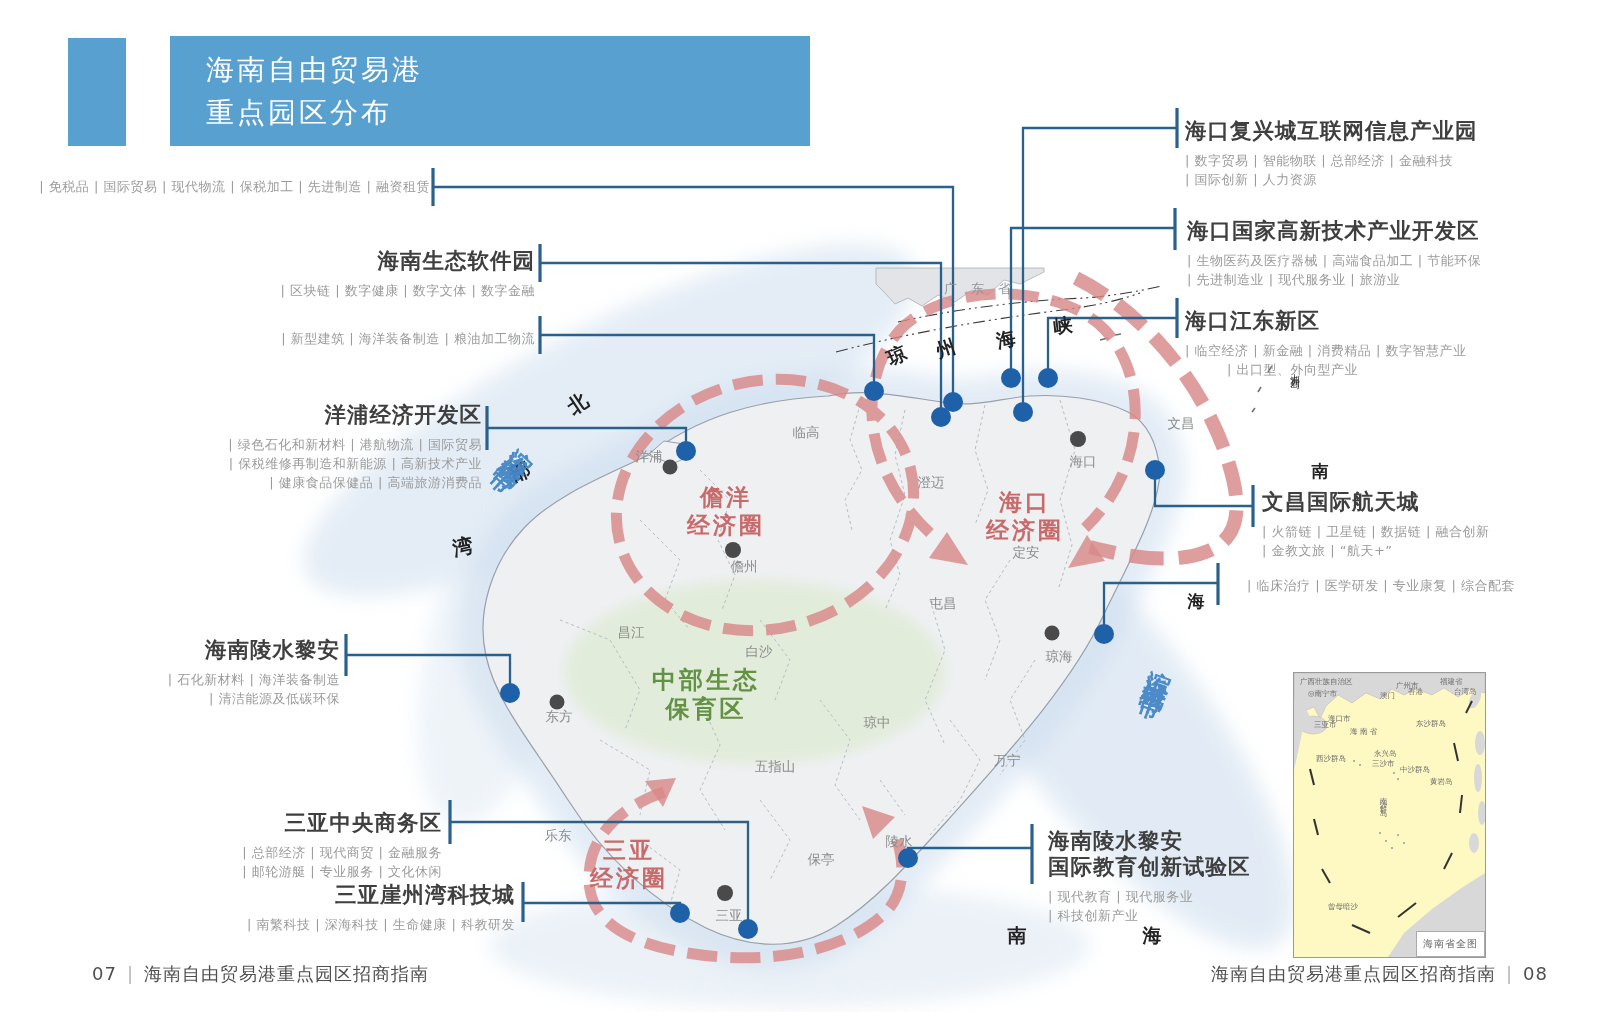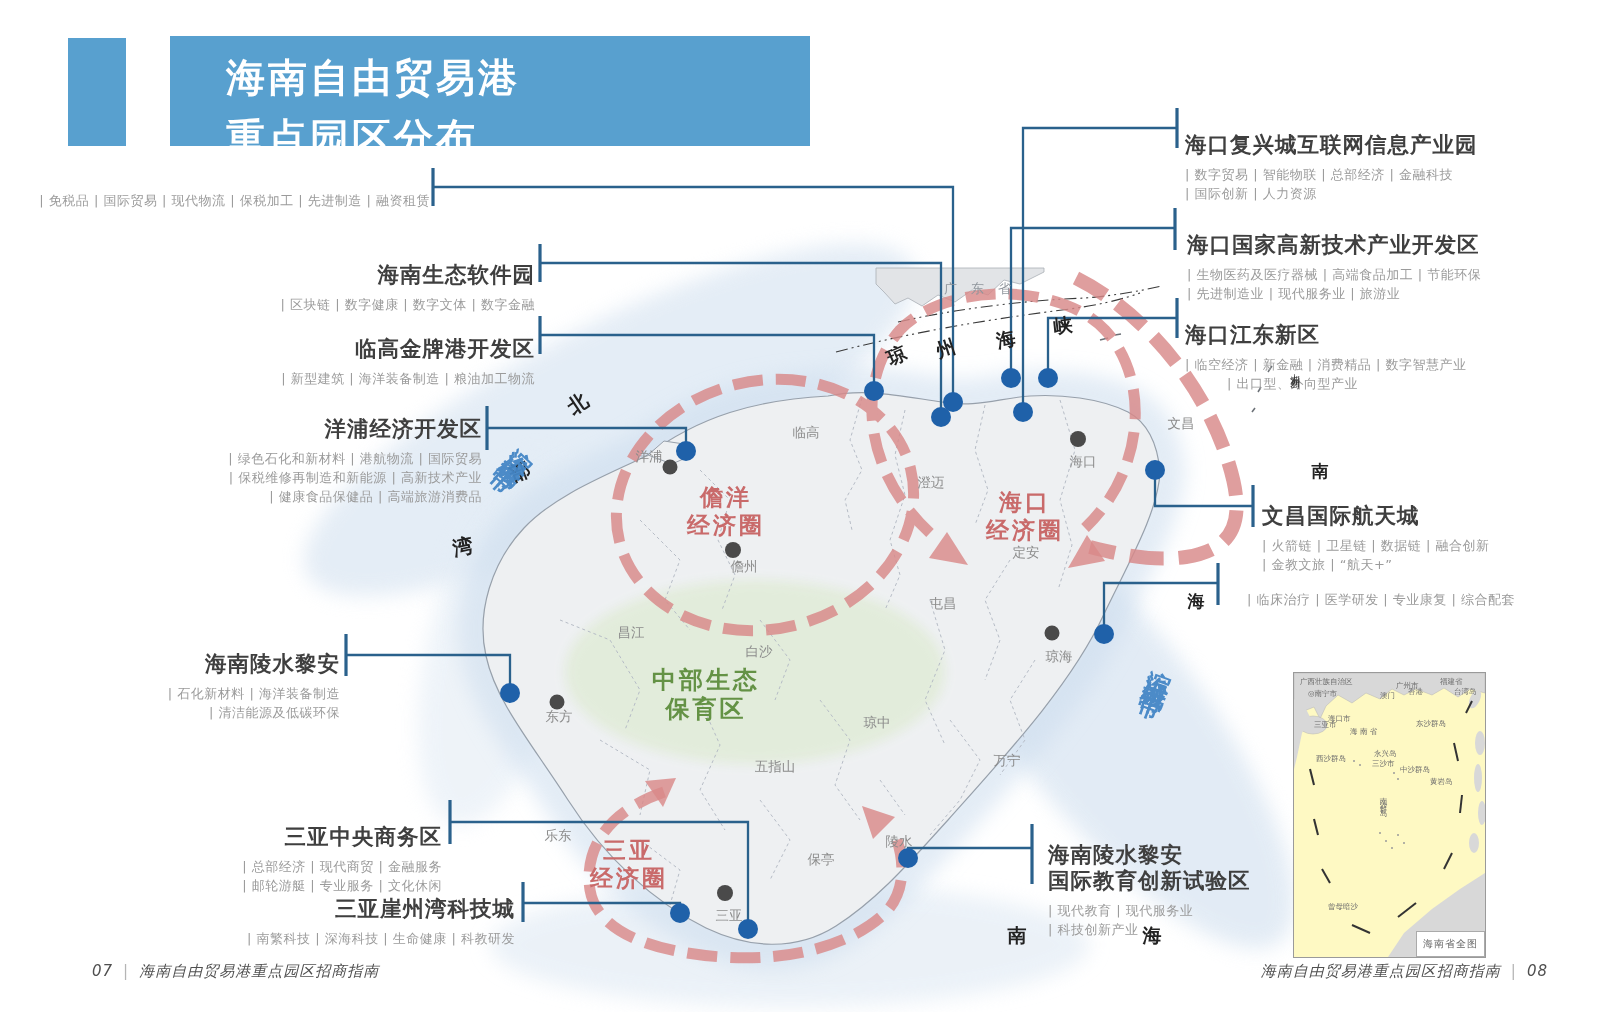--- a/index.html
+++ b/index.html
@@ -3,23 +3,23 @@
 <meta charset="utf-8">
 <style>
   html,body{margin:0;padding:0;background:#fff;}
   body{width:1610px;height:1012px;position:relative;overflow:hidden;
        font-family:"DejaVu Sans","Liberation Sans",sans-serif;}
   .abs{position:absolute;}
   
   .hdr-square{left:68px;top:38px;width:58px;height:108px;background:#58a0cf;}
   .hdr-banner{left:170px;top:36px;width:640px;height:110px;background:#58a0cf;color:#fff;
               padding:12px 0 0 36px;box-sizing:border-box;}
-  .hdr-line{font-size:39px;font-weight:700;letter-spacing:3px;line-height:1.55;margin-left:20px;}
-  
-  .park{position:absolute;white-space:nowrap;margin-top:14px;}
+  .hdr-line{font-size:28px;font-weight:400;letter-spacing:3px;line-height:1.55;}
+  
+  .park{position:absolute;white-space:nowrap;}
   .park.left{text-align:right;}
   .park-title{font-size:21.5px;font-weight:600;color:#3f3f3f;letter-spacing:1px;line-height:26px;}
   .park-tags{font-size:13px;color:#9b9b9b;letter-spacing:.5px;line-height:19px;}
   .park-tags.first{margin-top:7px;}
   .ind42{padding-left:42px;}
   
   .circle-label{position:absolute;text-align:center;color:#c96a6a;font-weight:700;
                 font-size:23px;letter-spacing:3px;line-height:28px;}
   .eco-label{position:absolute;text-align:center;color:#649245;font-weight:700;
              font-size:24px;letter-spacing:3px;line-height:29px;}
@@ -30,21 +30,21 @@
   .belt{position:absolute;writing-mode:vertical-rl;font-weight:700;color:#4486c6;
         font-size:25px;letter-spacing:6px;opacity:.95;}
   .vert-small{position:absolute;writing-mode:vertical-rl;}
   
   .inset{left:1293px;top:672px;width:193px;height:286px;background:#fef9c3;border:1px solid #9a9a9a;box-sizing:border-box;}
   .inset-label{position:absolute;font-size:7.5px;color:#6d6d6d;white-space:nowrap;transform:translate(0,-50%);}
   .inset-title-box{position:absolute;right:0;bottom:0;width:69px;height:26px;background:#fff;border:1px solid #aaa;
                    box-sizing:border-box;display:flex;align-items:center;justify-content:center;
                    font-size:10px;color:#666;letter-spacing:1px;}
   
-  .footer{position:absolute;top:962px;font-size:15px;color:#4f4f4f;letter-spacing:1px;font-style:italic;}
+  .footer{position:absolute;top:962px;font-size:18px;color:#4f4f4f;letter-spacing:1px;}
   .footer .bar{color:#b5b5b5;margin:0 10px;}
 </style>
 </head>
 <body>
 
 <svg class="abs" style="left:0;top:0" width="1610" height="1012" viewBox="0 0 1610 1012">
   <defs>
     <filter id="soft" x="-50%" y="-50%" width="200%" height="200%">
         <feGaussianBlur stdDeviation="10"></feGaussianBlur>
       </filter>
@@ -189,21 +189,20 @@
 </div>
 
 <div class="park left" style="right:1180px;top:170px">
   <div class="park-tags first">|  免税品  |  国际贸易  |  现代物流  |  保税加工  |  先进制造  |  融资租赁</div>
 </div>
 <div class="park left" style="right:1075px;top:248px">
   <div class="park-title">海南生态软件园</div>
   <div class="park-tags first">|  区块链  |  数字健康  |  数字文体  |  数字金融</div>
 </div>
 <div class="park left" style="right:1075px;top:322px">
-  <div class="park-title">临高金牌港开发区</div>
   <div class="park-tags first">|  新型建筑  |  海洋装备制造  |  粮油加工物流</div>
 </div>
 <div class="park left" style="right:1128px;top:402px">
   <div class="park-title">洋浦经济开发区</div>
   <div class="park-tags first">|  绿色石化和新材料  |  港航物流  |  国际贸易</div>
   <div class="park-tags">|  保税维修再制造和新能源  |  高新技术产业</div>
   <div class="park-tags">|  健康食品保健品  |  高端旅游消费品</div>
 </div>
 <div class="park left" style="right:1270px;top:637px">
   <div class="park-title">海南陵水黎安</div>

